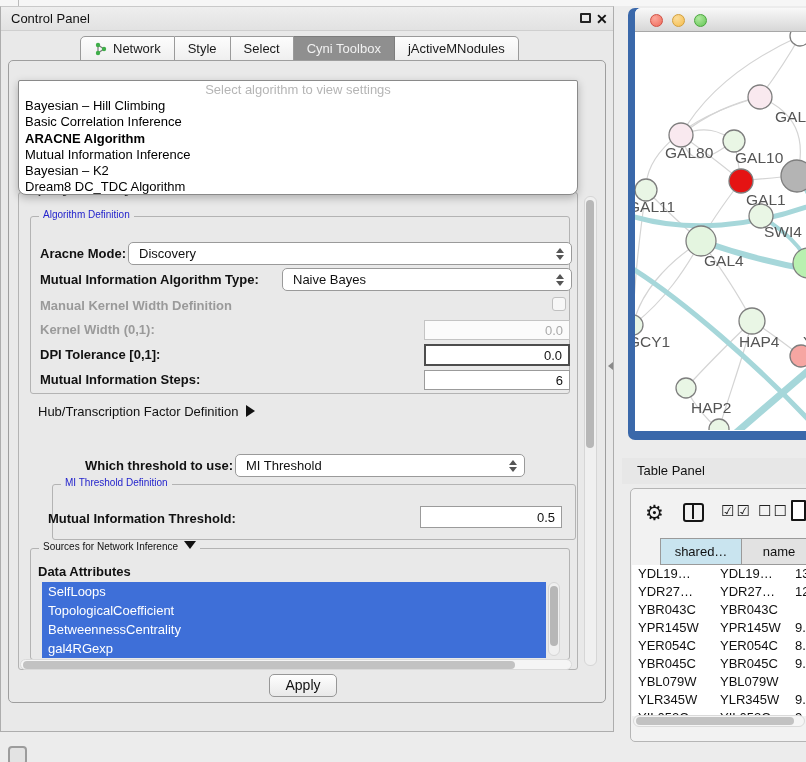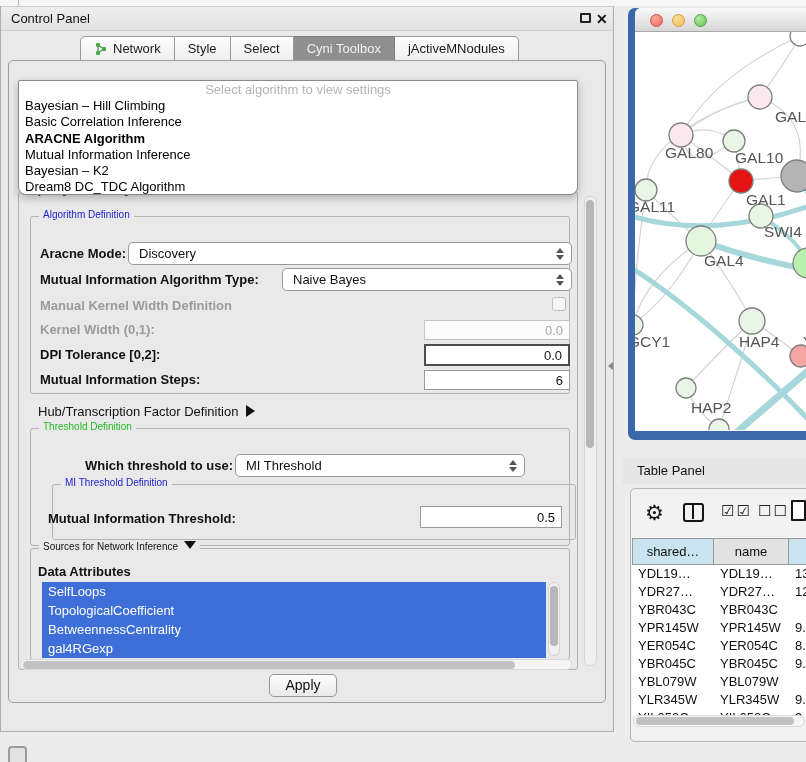--- a/index.html
+++ b/index.html
@@ -219,36 +219,33 @@
         <i class="u"></i>
         <i class="d"></i>
       </span>
   </div>
   <span class="lbl dis" style="left:40px; top:298px;">Manual Kernel Width Definition</span>
   <div class="checkbox" style="left:552px; top:297px;"></div>
   <span class="lbl dis" style="left:40px; top:322px;">Kernel Width (0,1):</span>
   <div class="field dis" style="left:424px; top:320px; width:146px; height:20px;">
     <span>0.0</span>
   </div>
-  <span class="lbl" style="left:40px; top:347px;">DPI Tolerance [0,2]:</span>
+  <span class="lbl" style="left:40px; top:347px;">DPI Tolerance [0,1]:</span>
   <div class="field focus" style="left:424px; top:344px; width:146px; height:22px;">
     <span>0.0</span>
   </div>
   <span class="lbl" style="left:40px; top:372px;">Mutual Information Steps:</span>
   <div class="field" style="left:424px; top:370px; width:146px; height:20px;">
     <span>6</span>
   </div>
 
   <span class="lbl plain" style="left:38px; top:404px;">
     <span>Hub/Transcription Factor Definition</span><i class="tri-right"></i>
   </span>
 
-  <div class="abs gbox" style="left:30px; top:428px; width:540px; height:118px;">
-    <span class="gtitle green">Threshold Definition</span>
-  </div>
   <span class="lbl" style="left:85px; top:458px;">Which threshold to use:</span>
   <div class="abs combo" style="left:235px; top:454px; width:290px; height:23px;">
     <span class="cval">MI Threshold</span>
     <span class="stepper">
         <i class="u"></i>
         <i class="d"></i>
       </span>
   </div>
   <div class="abs gbox" style="left:52px; top:484px; width:524px; height:56px;">
     <span class="gtitle blue">MI Threshold Definition</span>
@@ -366,21 +363,21 @@
   <div class="abs tp-body">
     <div class="tp-toolbar">
       <span class="gear">⚙</span>
       <span class="cols-icon"></span>
       <span class="cb-pair" style="left:90px;">☑☑</span>
       <span class="cb-pair" style="left:127px;">☐☐</span>
       <span class="file-icon"></span>
     </div>
 
     <div class="thead">
-      <div class="th hl" style="width:82px;">shared…</div>
+      <div class="th hl" style="width:82px;margin-left:28px;">shared…</div>
       <div class="th" style="width:75px;">name</div>
       <div class="th hl" style="width:45px;"></div>
     </div>
 
     <div class="trows">
       <div class="tr">
         <div class="td" style="width:82px;">YDL19…</div>
         <div class="td" style="width:75px;">YDL19…</div>
         <div class="td" style="width:42px;">13</div>
       </div>

